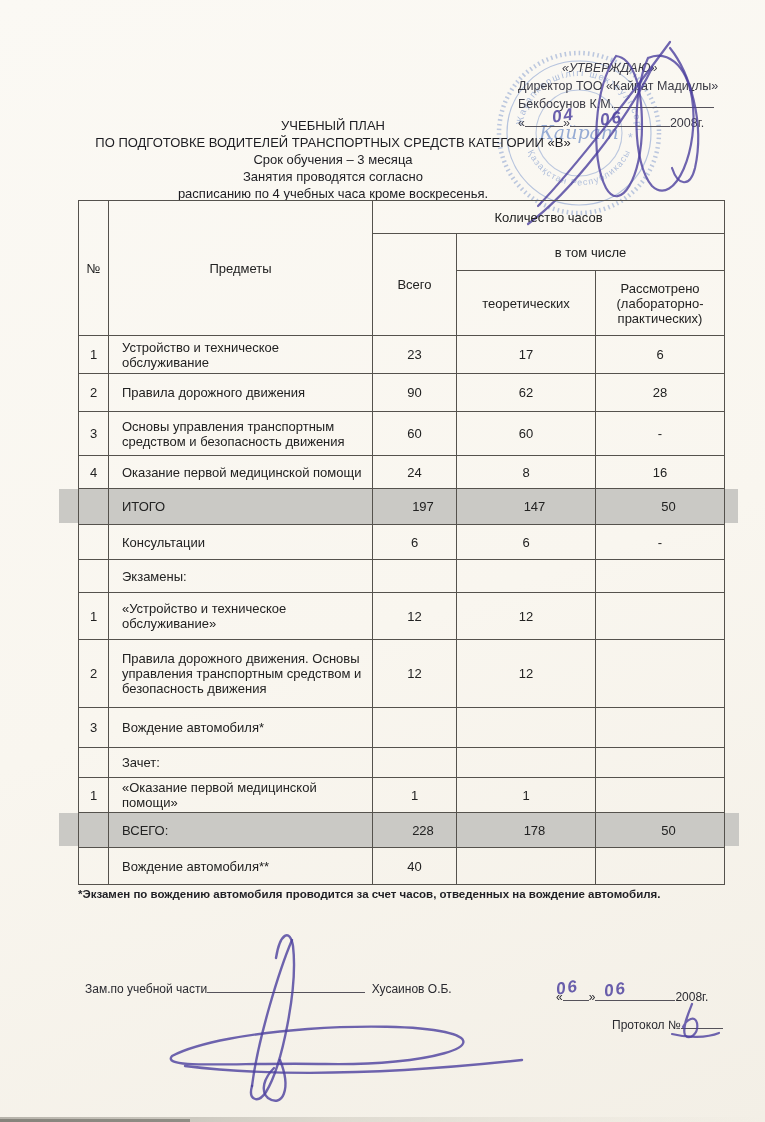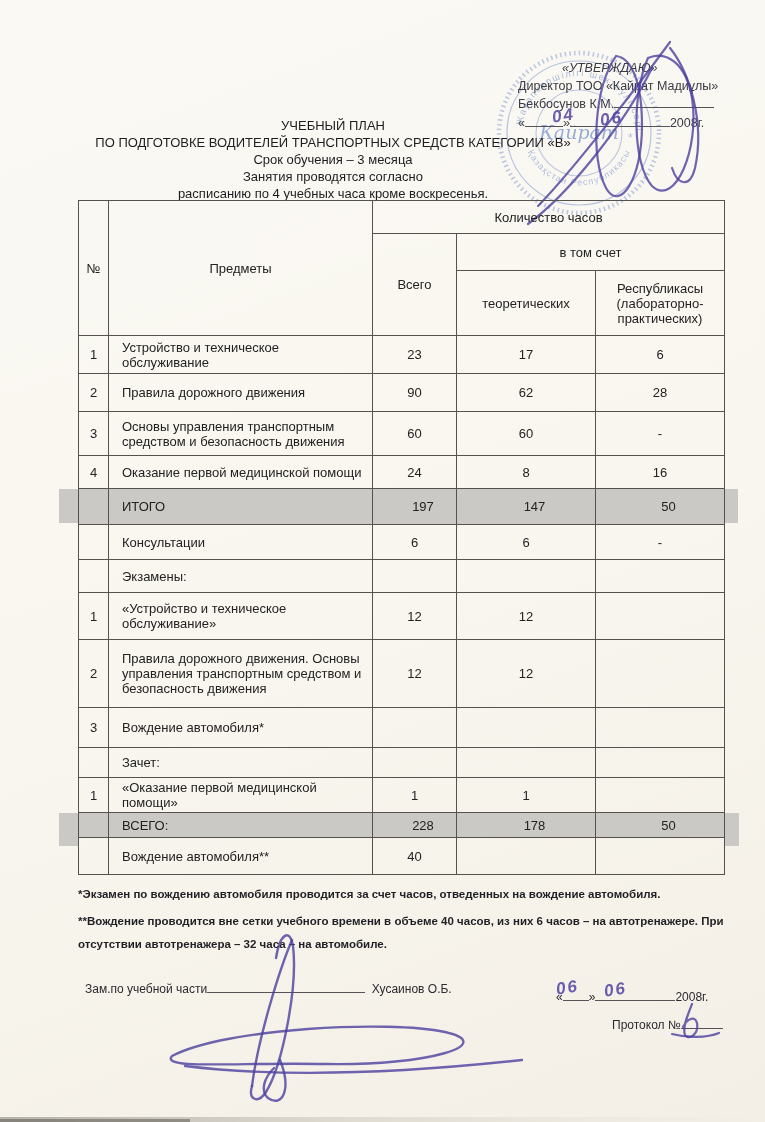--- a/index.html
+++ b/index.html
@@ -103,25 +103,25 @@
         <col style="width:129px">
       </colgroup>
     <tbody>
         <tr style="height:33px">
       <th rowspan="3">№</th>
       <th rowspan="3">Предметы</th>
       <th colspan="3">Количество часов</th>
     </tr>
     <tr style="height:37px">
       <th rowspan="2">Всего</th>
-      <th colspan="2">в том счет</th>
+      <th colspan="2">в том числе</th>
     </tr>
     <tr style="height:65px">
       <th>теоретических</th>
-      <th style="padding:2px 10px">Республикасы (лабораторно-практических)</th>
+      <th style="padding:2px 10px">Рассмотрено (лабораторно-практических)</th>
     </tr>
 
     <tr style="height:38px">
       <td class="num">1</td>
       <td class="subj">Устройство и техническое обслуживание</td>
       <td class="val">23</td>
       <td class="val">17</td>
       <td class="val">6</td>
     </tr>
     <tr style="height:38px">
@@ -194,39 +194,38 @@
       <td class="val"></td>
       <td class="val"></td>
     </tr>
     <tr style="height:35px">
       <td class="num">1</td>
       <td class="subj">«Оказание первой медицинской помощи»</td>
       <td class="val">1</td>
       <td class="val">1</td>
       <td class="val"></td>
     </tr>
-    <tr class="hl" style="height:25px">
+    <tr class="hl" style="height:35px">
       <td class="num"></td>
       <td class="subj">ВСЕГО:</td>
       <td class="val">228</td>
       <td class="val">178</td>
       <td class="val">50</td>
     </tr>
     <tr style="height:37px">
       <td class="num"></td>
       <td class="subj">Вождение автомобиля**</td>
       <td class="val">40</td>
       <td class="val"></td>
       <td class="val"></td>
     </tr>
   </tbody>
     </table>
 
   <div class="fn1">*Экзамен по вождению автомобиля проводится за счет часов, отведенных на вождение автомобиля.</div>
-  <div class="fn2">**Вождение проводится вне сетки учебного времени в объеме 40 часов, из них 6 часов – на автотренажере. При отсутствии автотренажера – 32 часа – на автомобиле.</div>
 
 
   <div class="bdate"><span>«</span><span class="u" style="width:26px"></span><span>»</span><span class="u" style="width:80px"></span><span>2008г.</span></div>
   <div class="hand" style="left:556px;top:978px;">06</div>
   <div class="hand" style="left:604px;top:980px;">06</div>
 
   <div class="deputy"><span>Зам.по учебной части</span><span class="u" style="width:158px"></span>&nbsp;&nbsp;<span>Хусаинов О.Б.</span></div>
 
   <div class="protocol"><span>Протокол №</span><span class="u" style="width:42px"></span></div>
 

